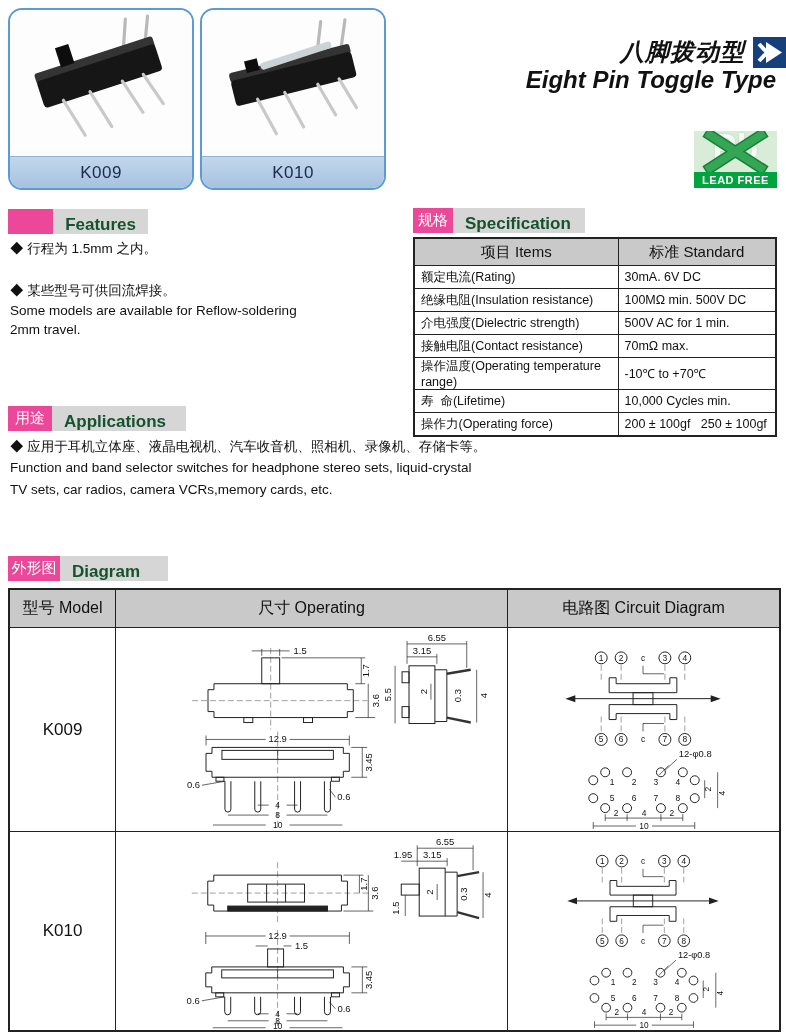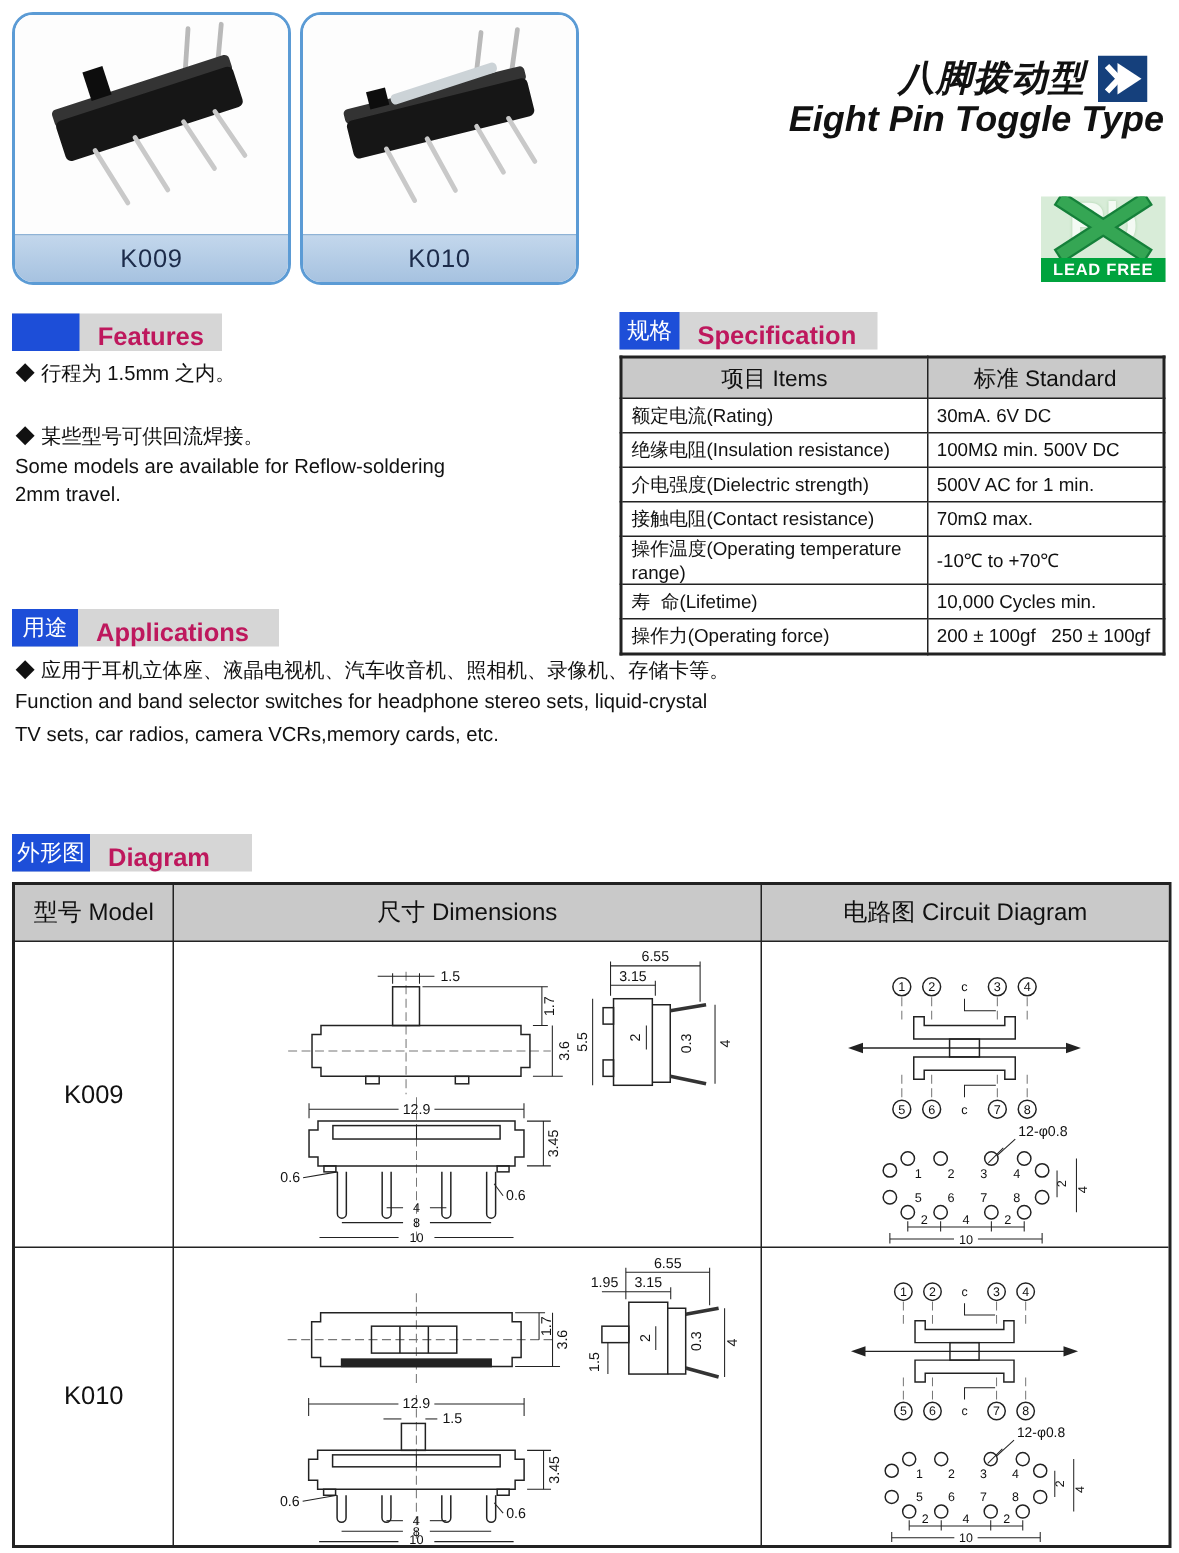--- a/index.html
+++ b/index.html
@@ -5,35 +5,35 @@
   html,body{margin:0;padding:0;}
   body{width:786px;height:1035px;background:#fff;font-family:"Liberation Sans",sans-serif;color:#111;}
   .page{position:relative;width:786px;height:1035px;background:#fff;overflow:hidden;}
 
   
   .card{position:absolute;top:8px;width:182px;height:178px;border:2px solid #5b9bd5;border-radius:14px;background:#fff;overflow:hidden;display:flex;flex-direction:column;}
   .card-img{flex:1;display:flex;align-items:center;justify-content:center;background:#fdfdfd;}
   .card-label{height:31px;background:linear-gradient(#c3d7ec,#a6c2e0);border-top:1px solid #8fb3d6;color:#1c2b4a;font-size:17px;display:flex;align-items:center;justify-content:center;letter-spacing:0.5px;}
 
   
-  .title-cn-row{position:absolute;top:36px;right:21px;display:flex;align-items:center;gap:8px;}
+  .title-cn-row{position:absolute;top:36px;right:0;display:flex;align-items:center;gap:8px;}
   .title-cn{font-size:24px;font-weight:bold;font-style:italic;letter-spacing:1px;}
   .arrow-icon{width:33px;height:31px;display:block;}
   .title-en{position:absolute;top:66px;right:10px;font-size:24px;font-weight:bold;font-style:italic;}
 
   
   .leadfree{position:absolute;left:694px;top:131px;width:83px;height:57px;background:#d8ecd8;}
   .lf-pb{position:absolute;top:-4px;left:0;width:100%;text-align:center;font-size:36px;font-weight:bold;color:#f4faf4;text-shadow:0 0 2px #a9d3a9;}
   .lf-x{position:absolute;left:0;top:0;width:83px;height:41px;}
   .lf-band{position:absolute;left:0;bottom:0;width:100%;height:16px;background:#00a33e;color:#fff;font-size:11px;font-weight:bold;display:flex;align-items:center;justify-content:center;letter-spacing:0.5px;}
 
   
   .sec{position:absolute;height:25px;background:#d6d6d6;display:flex;align-items:stretch;}
-  .sec-cn{background:#1d4ed8;color:#fff;font-size:15px;display:flex;align-items:center;justify-content:center;}
-  .sec-en{color:#be185d;font-weight:bold;font-size:17px;display:flex;align-items:center;padding:16px 12px;}
+  .sec-cn{background:#ec4899;color:#fff;font-size:15px;display:flex;align-items:center;justify-content:center;}
+  .sec-en{color:#14532d;font-weight:bold;font-size:17px;display:flex;align-items:center;padding:16px 12px;}
 
   .txtline{position:absolute;left:10px;font-size:13.5px;white-space:nowrap;}
 
   
   .spec-table{position:absolute;left:413px;top:237px;width:364px;border-collapse:collapse;table-layout:fixed;}
   .spec-table th,.spec-table td{border:1px solid #222;font-weight:normal;}
   .spec-table{border:2px solid #222;}
   .spec-table th{background:#c9c9c9;font-size:15px;height:24px;text-align:center;}
   .spec-table td{font-size:12.5px;height:22px;padding:0 6px;white-space:pre-wrap;}
 
@@ -196,21 +196,21 @@
   <div class="txtline" style="top:460px;text-align:center;">Function and band selector switches for headphone stereo sets, liquid-crystal</div>
   <div class="txtline" style="top:482px;">TV sets, car radios, camera VCRs,memory cards, etc.</div>
 
   <div class="sec" style="left:8px;top:556px;width:160px;">
     <span class="sec-cn" style="width:52px;">外形图</span>
     <span class="sec-en">Diagram</span>
   </div>
 
   <div class="dg-table">
     <div class="dg-cell dg-head">型号 Model</div>
-    <div class="dg-cell dg-head">尺寸 Dimensions</div>
+    <div class="dg-cell dg-head">尺寸 Operating</div>
     <div class="dg-cell dg-head">电路图 Circuit Diagram</div>
 
     <div class="dg-cell dg-model">K009</div>
     <div class="dg-cell">
       <svg class="dwg" viewBox="0 0 392 204">
 
         <line class="cl" x1="155" y1="20" x2="155" y2="102"></line>
         <line class="cl" x1="76" y1="73" x2="252" y2="73"></line>
         <rect x="146" y="30" width="18" height="26"></rect>
         <path d="M98,56 H232 V62 H238 V84 H232 V90 H98 V84 H92 V62 H98 Z"></path>

